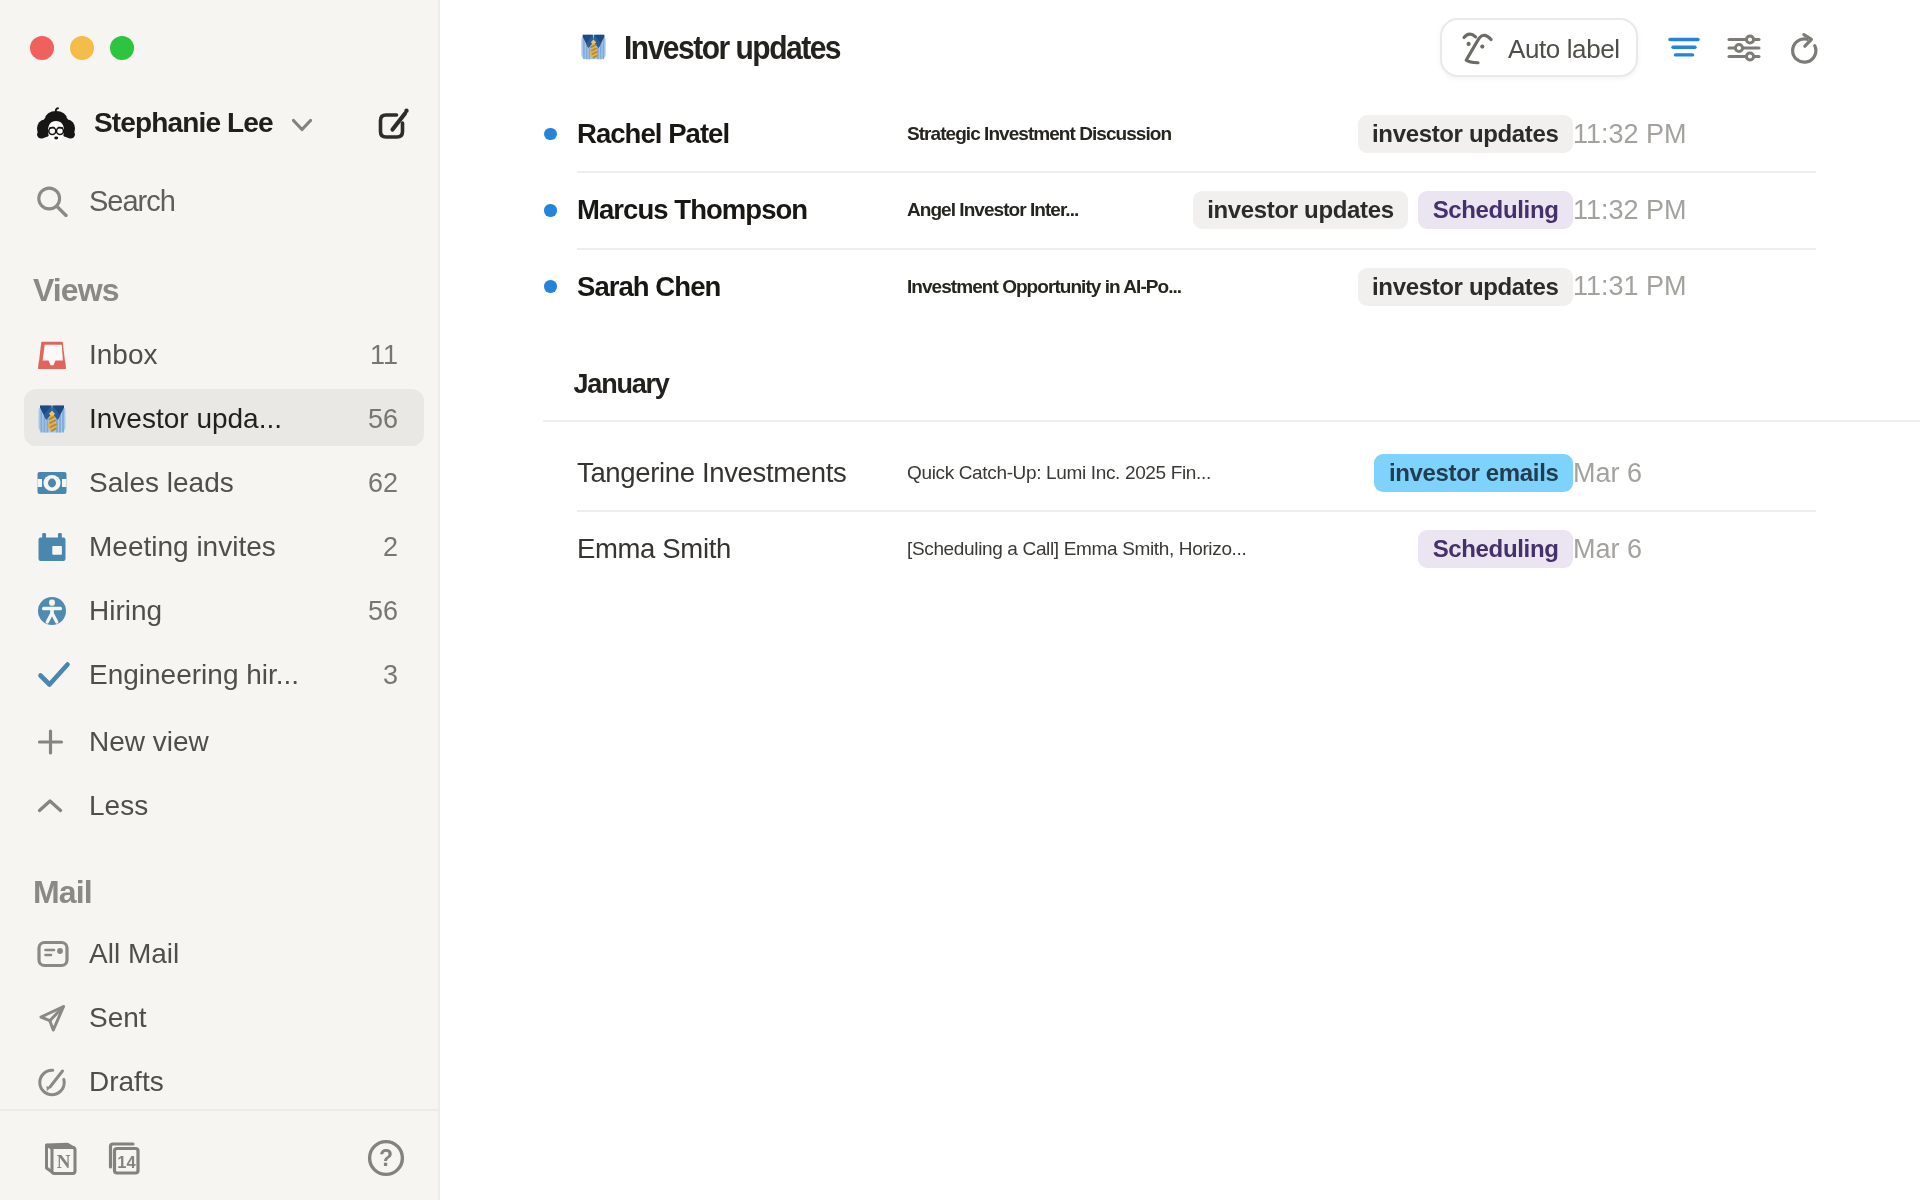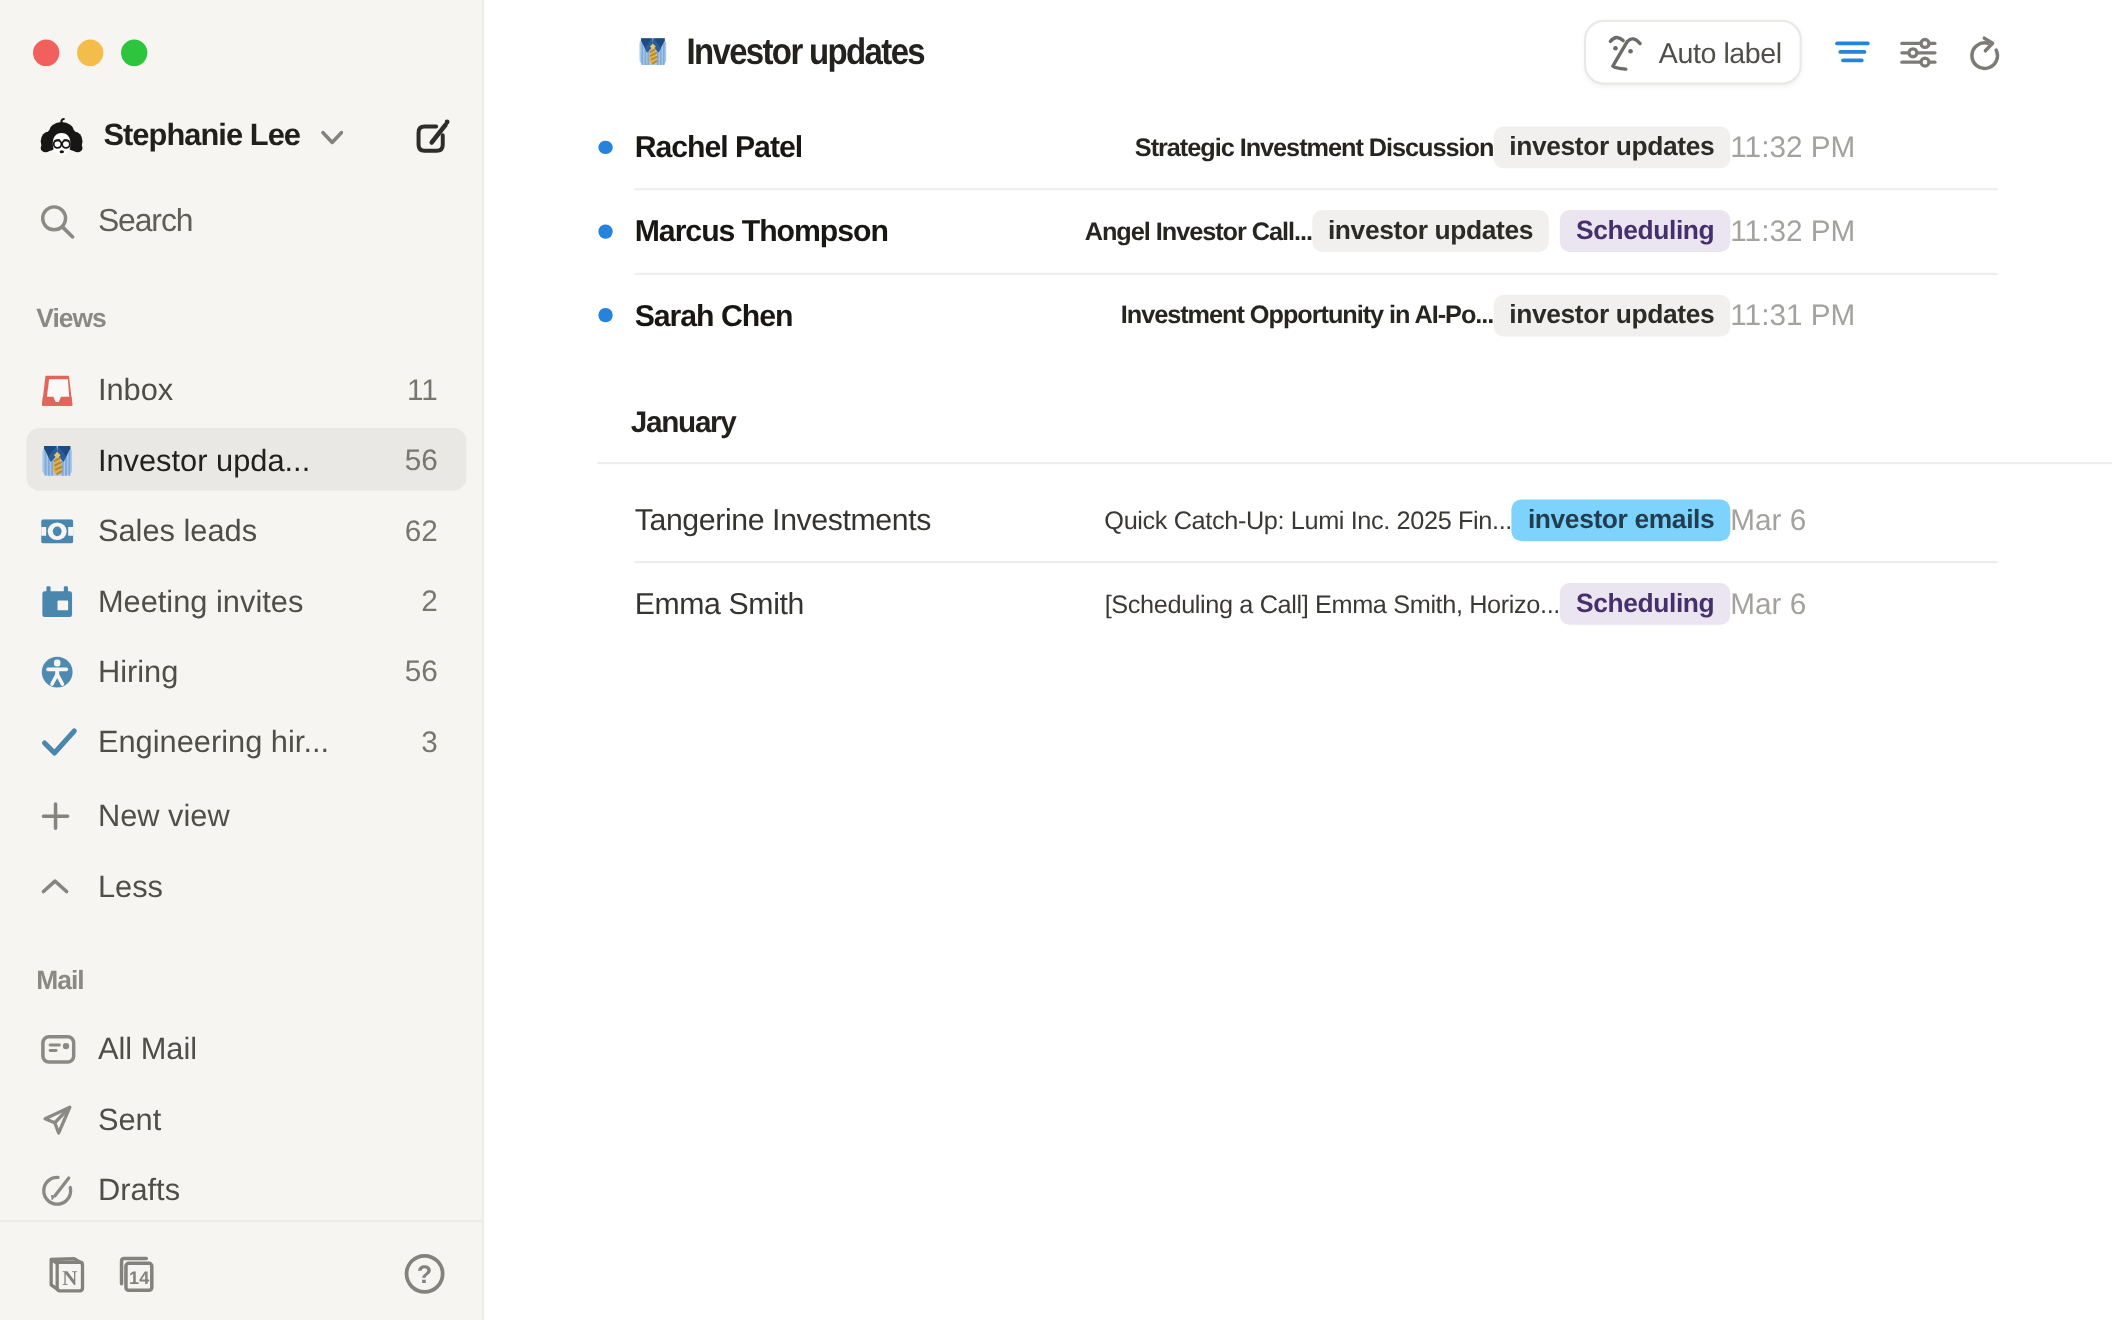--- a/index.html
+++ b/index.html
@@ -7,21 +7,21 @@
 body { font-family:"Liberation Sans", sans-serif; background:#ffffff; position:relative; }
 .sidebar { position:absolute; left:0; top:0; width:440px; height:1200px; background:#f6f5f2; border-right:2px solid #edecea; }
 .abs { position:absolute; }
 
 .tl { position:absolute; top:36px; width:24px; height:24px; border-radius:50%; }
 
 .uname { position:absolute; left:94px; top:106px; font-size:28px; font-weight:700; color:#21201d; letter-spacing:-0.85px; line-height:34px; }
 
 .searchtxt { position:absolute; left:89px; top:185px; font-size:29px; color:#5f5e59; letter-spacing:-1px; line-height:32px; }
 
-.seclabel { position:absolute; left:33px; font-size:24px; font-weight:700; color:#8a8984; letter-spacing:-0.9px; line-height:30px; }
+.seclabel { position:absolute; left:33px; font-size:32px; font-weight:700; color:#8a8984; letter-spacing:-0.9px; line-height:30px; }
 
 .item { position:absolute; left:0; width:440px; height:64px; }
 .item .icon { position:absolute; left:37px; top:50%; transform:translateY(-50%); }
 .item .lbl { position:absolute; left:89px; top:50%; transform:translateY(-50%); font-size:28px; color:#504e49; white-space:nowrap; letter-spacing:0px; }
 .item .cnt { position:absolute; right:42px; top:50%; transform:translateY(-50%); font-size:27px; color:#78776f; }
 .item.sel .lbl { color:#22211e; }
 .selpill { position:absolute; left:24px; top:389px; width:400px; height:57px; border-radius:12px; background:#e9e8e4; }
 .botbar { position:absolute; left:0; bottom:0; width:440px; height:91px; border-top:2px solid #ecebe8; }
 
 .main { position:absolute; left:440px; top:0; width:1480px; height:1200px; background:#fff; }
@@ -30,21 +30,21 @@
 .autolabel .altxt { position:absolute; left:66px; top:50%; margin-top:1px; transform:translateY(-50%); font-size:26px; color:#4f4e49; letter-spacing:-0.4px; white-space:nowrap; }
 .hicon { position:absolute; top:30px; }
 
 .list { position:absolute; left:0; top:96px; width:1480px; }
 .row { position:relative; height:76.3px; display:flex; align-items:center; padding-left:137px; padding-right:104px; }
 .row.sep::before { content:""; position:absolute; left:137px; right:104px; top:-1px; height:2px; background:#efeeec; }
 .dot { position:absolute; left:104px; top:50%; margin-top:-6.25px; width:12.5px; height:12.5px; border-radius:50%; background:#2583dc; }
 .rname { width:330px; flex:none; font-size:27.5px; white-space:nowrap; overflow:hidden; }
 .unread .rname { font-weight:700; color:#181714; letter-spacing:-0.95px; }
 .read .rname { font-weight:400; color:#363431; letter-spacing:-0.35px; }
-.rsubj { flex:1 1 auto; min-width:0; font-size:23px; white-space:nowrap; overflow:hidden;text-align:right; }
+.rsubj { flex:1 1 auto; min-width:0; font-size:19px; white-space:nowrap; overflow:hidden; }
 .unread .rsubj { font-weight:700; color:#26251f; letter-spacing:-0.95px; }
 .read .rsubj { font-weight:400; color:#3b3936; letter-spacing:-0.35px; }
 .rtags { flex:none; display:flex; gap:10px; }
 .tag { height:38px; display:flex; align-items:center; padding:0 14.5px; border-radius:9px; font-size:24px; font-weight:700; white-space:nowrap; letter-spacing:-0.35px; }
 .tag.gray { background:#f1f0ee; color:#2c2b28; }
 .tag.purple { background:#eae5f0; color:#45306b; }
 .tag.blue { background:#7dd3fc; color:#223c50; }
 .rtime { flex:none; width:243px; font-size:27px; color:#a3a29e; }
 .ghead { margin-left:102.5px; padding:43px 75px 20px 31px; border-bottom:2px solid #efeeec; font-size:27px; font-weight:700; color:#22211e; letter-spacing:-1.2px; line-height:32px; }
 .grows { padding-top:13px; }
@@ -274,21 +274,21 @@
       <div class="rname">Rachel Patel</div>
       <div class="rsubj">Strategic Investment Discussion</div>
       <div class="rtags">
           <span class="tag gray">investor updates</span>
         </div>
       <div class="rtime">11:32 PM</div>
     </div>
     <div class="row unread sep">
       <span class="dot"></span>
       <div class="rname">Marcus Thompson</div>
-      <div class="rsubj">Angel Investor Call...</div>
+      <div class="rsubj">Angel Investor Inter...</div>
       <div class="rtags">
           <span class="tag gray">investor updates</span>
           <span class="tag purple">Scheduling</span>
         </div>
       <div class="rtime">11:32 PM</div>
     </div>
     <div class="row unread sep">
       <span class="dot"></span>
       <div class="rname">Sarah Chen</div>
       <div class="rsubj">Investment Opportunity in AI-Po...</div>

